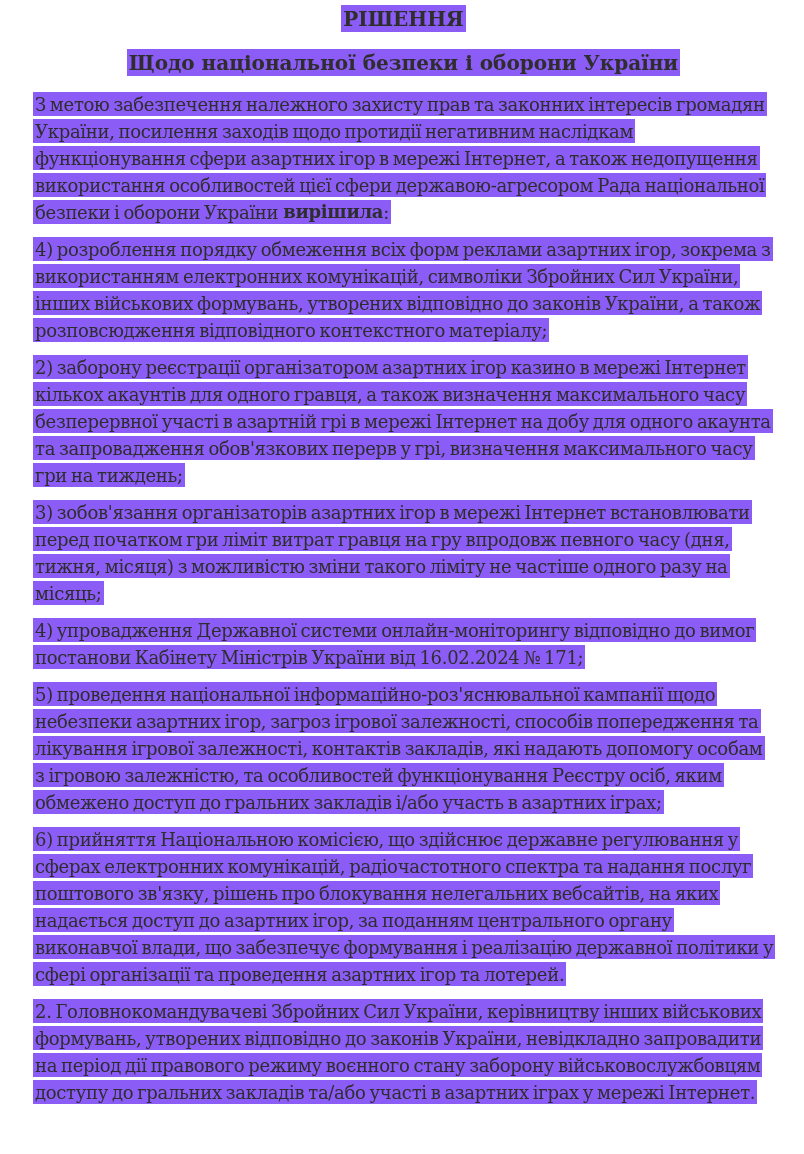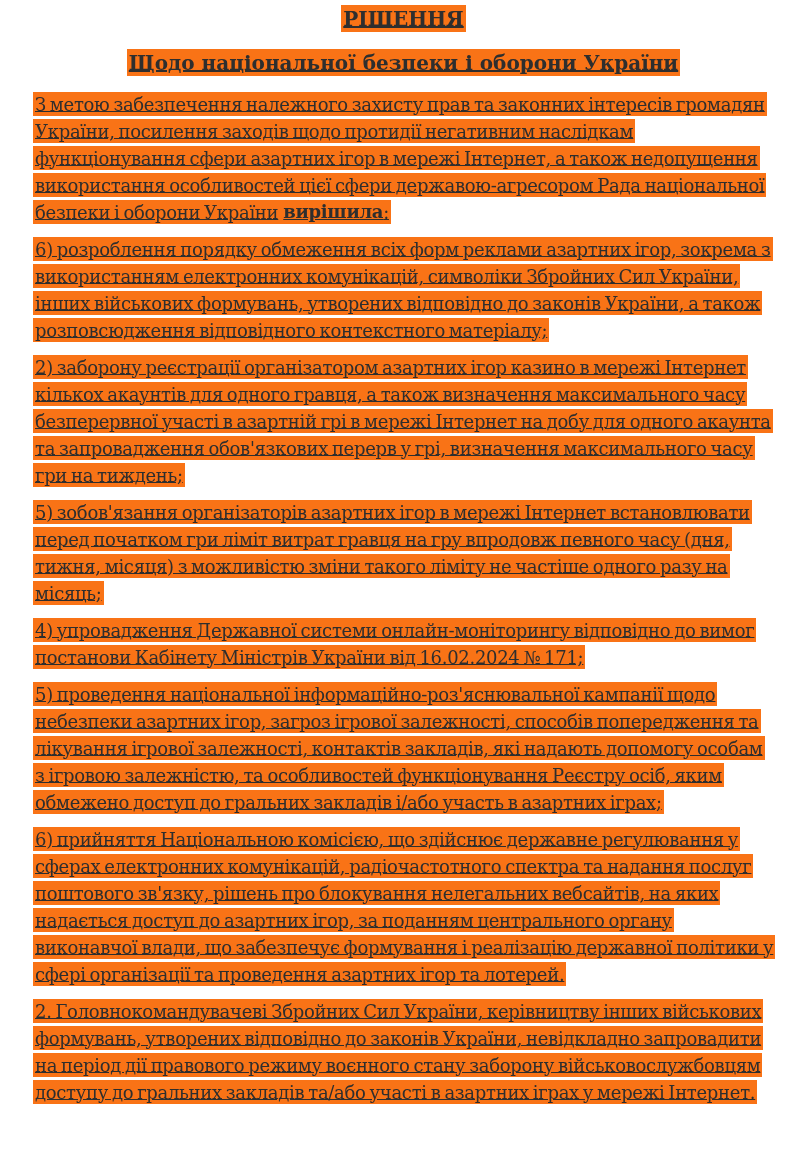--- a/index.html
+++ b/index.html
@@ -16,25 +16,24 @@
   }
   .doc {
     box-sizing: border-box;
     width: 804px;
     height: 1154px;
     padding: 4px 30px 0 33px;
     overflow: hidden;
   }
   
   .hl {
-    background: #f97316;
+    background: #8b5cf6;
     padding: 1.5px 2px;
     -webkit-box-decoration-break: clone;
     box-decoration-break: clone;
-    text-decoration: underline;
   }
   .center { text-align: center; }
   .title {
     font-size: 20px;
     font-weight: bold;
     line-height: 28px;
     margin: 0 0 16px 0;
   }
   .org {
     font-size: 20px;
@@ -73,25 +72,25 @@
 
   <p class="title center"><span class="hl">РІШЕННЯ</span></p>
 
   <p class="org center"><span class="hl">Щодо національної безпеки і оборони України</span></p>
 
 
 
   <p class="body"><span class="hl"><span>З метою забезпечення належного захисту прав та законних інтересів громадян України, посилення заходів щодо протидії негативним наслідкам функціонування сфери азартних ігор в мережі Інтернет, а також недопущення використання особливостей цієї сфери державою-агресором Рада національної безпеки і оборони України</span><span class="decided">вирішила</span><span>:</span></span></p>
 
 
-  <p class="body"><span class="hl">6) розроблення порядку обмеження всіх форм реклами азартних ігор, зокрема з використанням електронних комунікацій, символіки Збройних Сил України, інших військових формувань, утворених відповідно до законів України, а також розповсюдження відповідного контекстного матеріалу;</span></p>
+  <p class="body"><span class="hl">4) розроблення порядку обмеження всіх форм реклами азартних ігор, зокрема з використанням електронних комунікацій, символіки Збройних Сил України, інших військових формувань, утворених відповідно до законів України, а також розповсюдження відповідного контекстного матеріалу;</span></p>
 
   <p class="body"><span class="hl">2) заборону реєстрації організатором азартних ігор казино в мережі Інтернет кількох акаунтів для одного гравця, а також визначення максимального часу безперервної участі в азартній грі в мережі Інтернет на добу для одного акаунта та запровадження обов'язкових перерв у грі, визначення максимального часу гри на тиждень;</span></p>
 
-  <p class="body"><span class="hl">5) зобов'язання організаторів азартних ігор в мережі Інтернет встановлювати перед початком гри ліміт витрат гравця на гру впродовж певного часу (дня, тижня, місяця) з можливістю зміни такого ліміту не частіше одного разу на місяць;</span></p>
+  <p class="body"><span class="hl">3) зобов'язання організаторів азартних ігор в мережі Інтернет встановлювати перед початком гри ліміт витрат гравця на гру впродовж певного часу (дня, тижня, місяця) з можливістю зміни такого ліміту не частіше одного разу на місяць;</span></p>
 
   <p class="body"><span class="hl">4) упровадження Державної системи онлайн-моніторингу відповідно до вимог постанови Кабінету Міністрів України від 16.02.2024 № 171;</span></p>
 
   <p class="body"><span class="hl">5) проведення національної інформаційно-роз'яснювальної кампанії щодо небезпеки азартних ігор, загроз ігрової залежності, способів попередження та лікування ігрової залежності, контактів закладів, які надають допомогу особам з ігровою залежністю, та особливостей функціонування Реєстру осіб, яким обмежено доступ до гральних закладів і/або участь в азартних іграх;</span></p>
 
   <p class="body"><span class="hl">6) прийняття Національною комісією, що здійснює державне регулювання у сферах електронних комунікацій, радіочастотного спектра та надання послуг поштового зв'язку, рішень про блокування нелегальних вебсайтів, на яких надається доступ до азартних ігор, за поданням центрального органу виконавчої влади, що забезпечує формування і реалізацію державної політики у сфері організації та проведення азартних ігор та лотерей.</span></p>
 
   <p class="body"><span class="hl">2. Головнокомандувачеві Збройних Сил України, керівництву інших військових формувань, утворених відповідно до законів України, невідкладно запровадити на період дії правового режиму воєнного стану заборону військовослужбовцям доступу до гральних закладів та/або участі в азартних іграх у мережі Інтернет.</span></p>
 
 </div>

